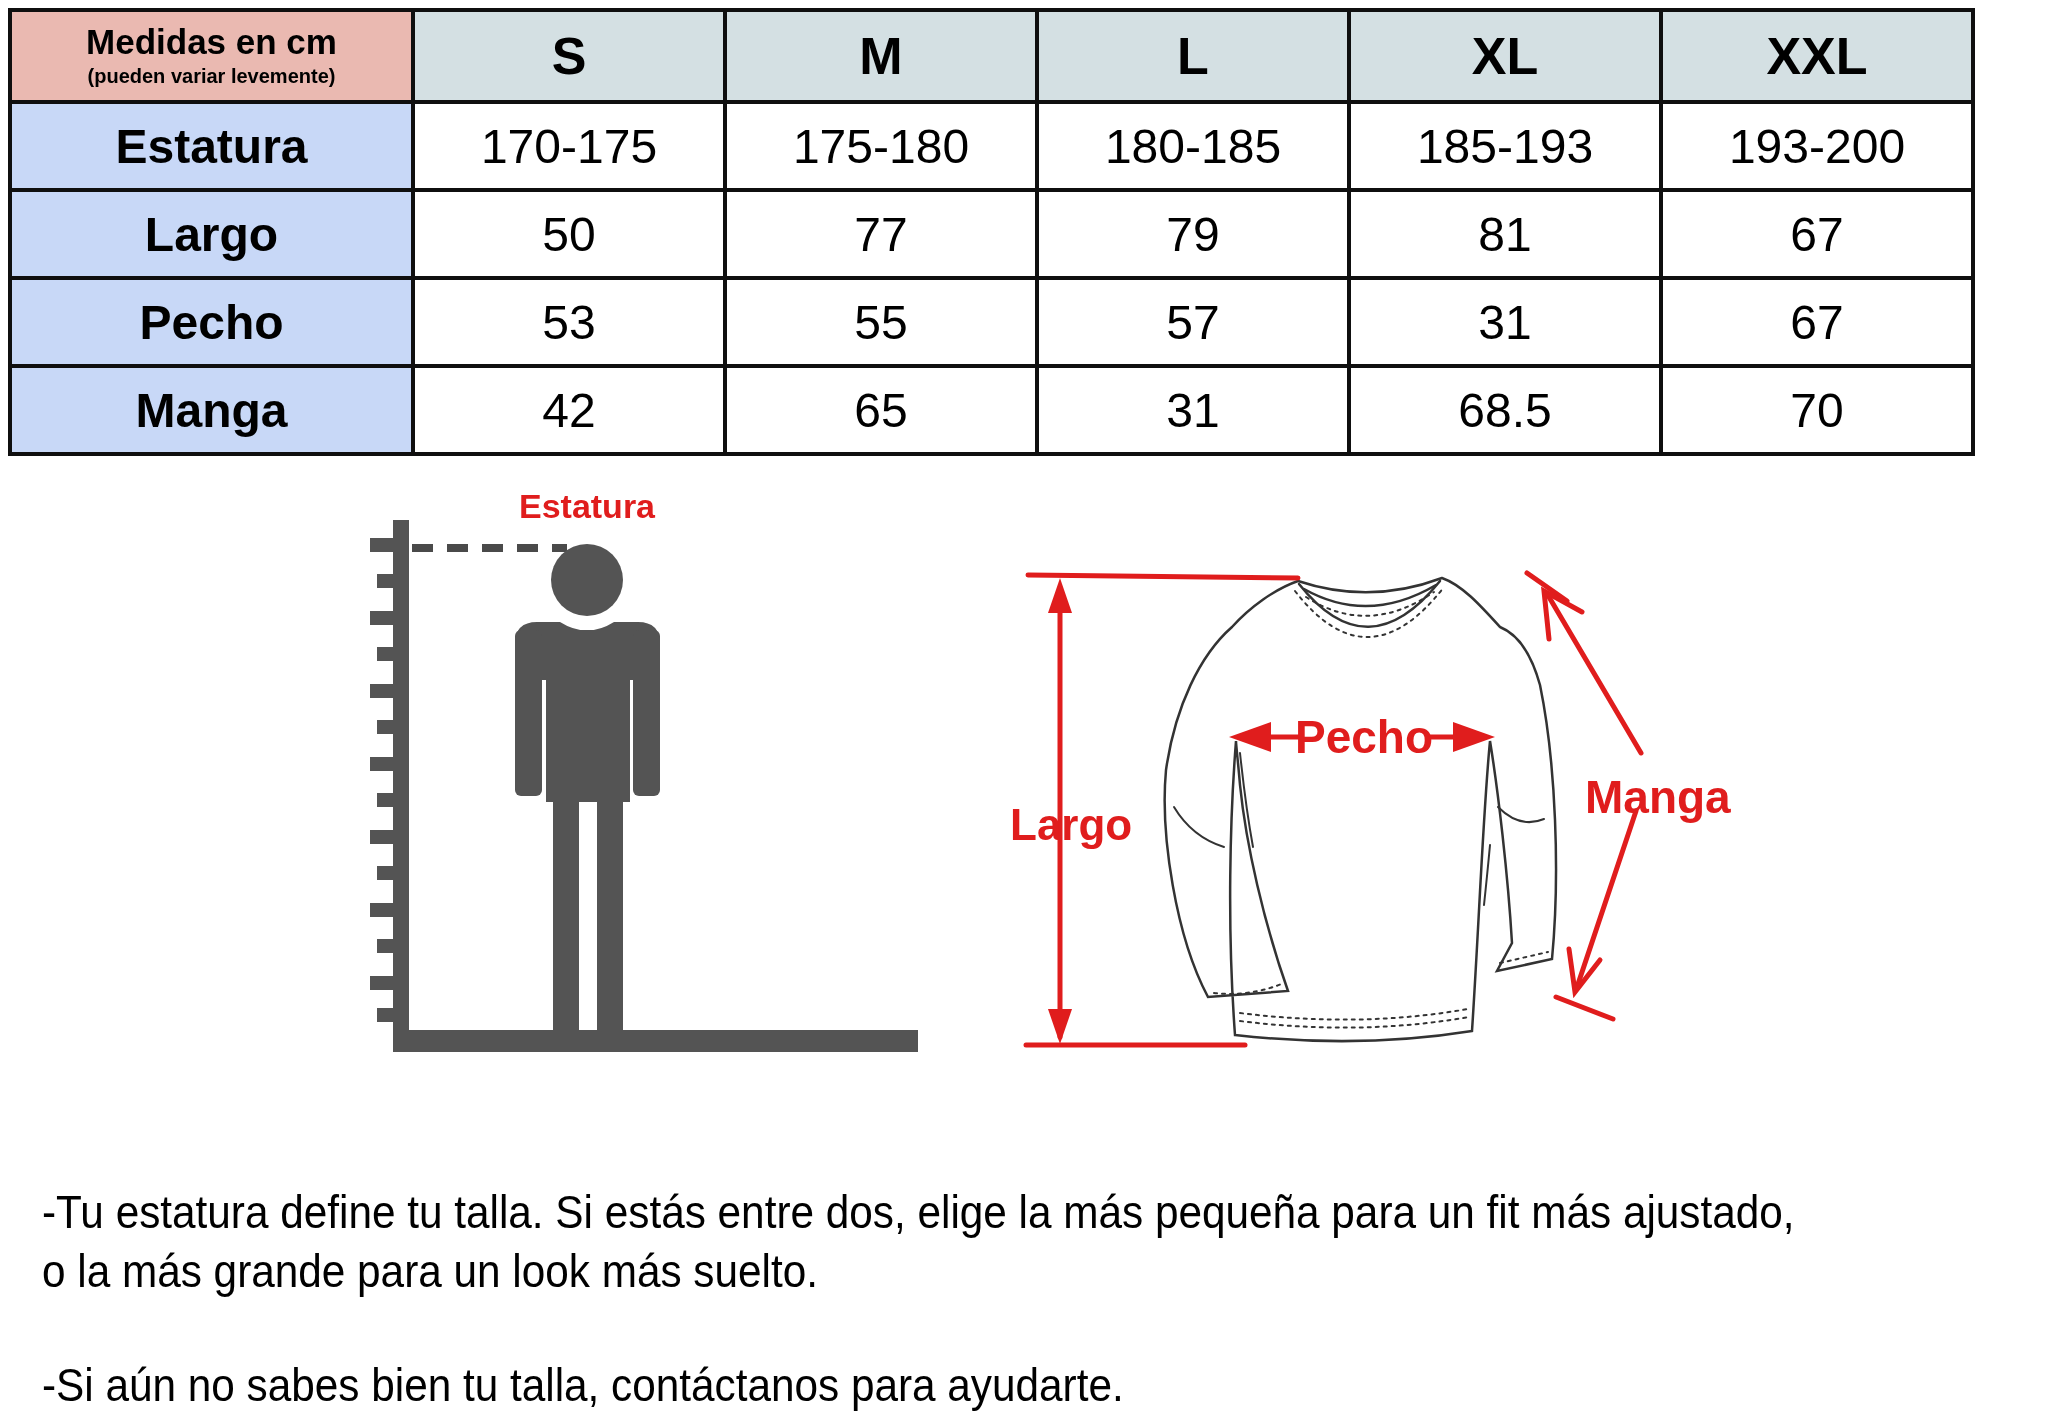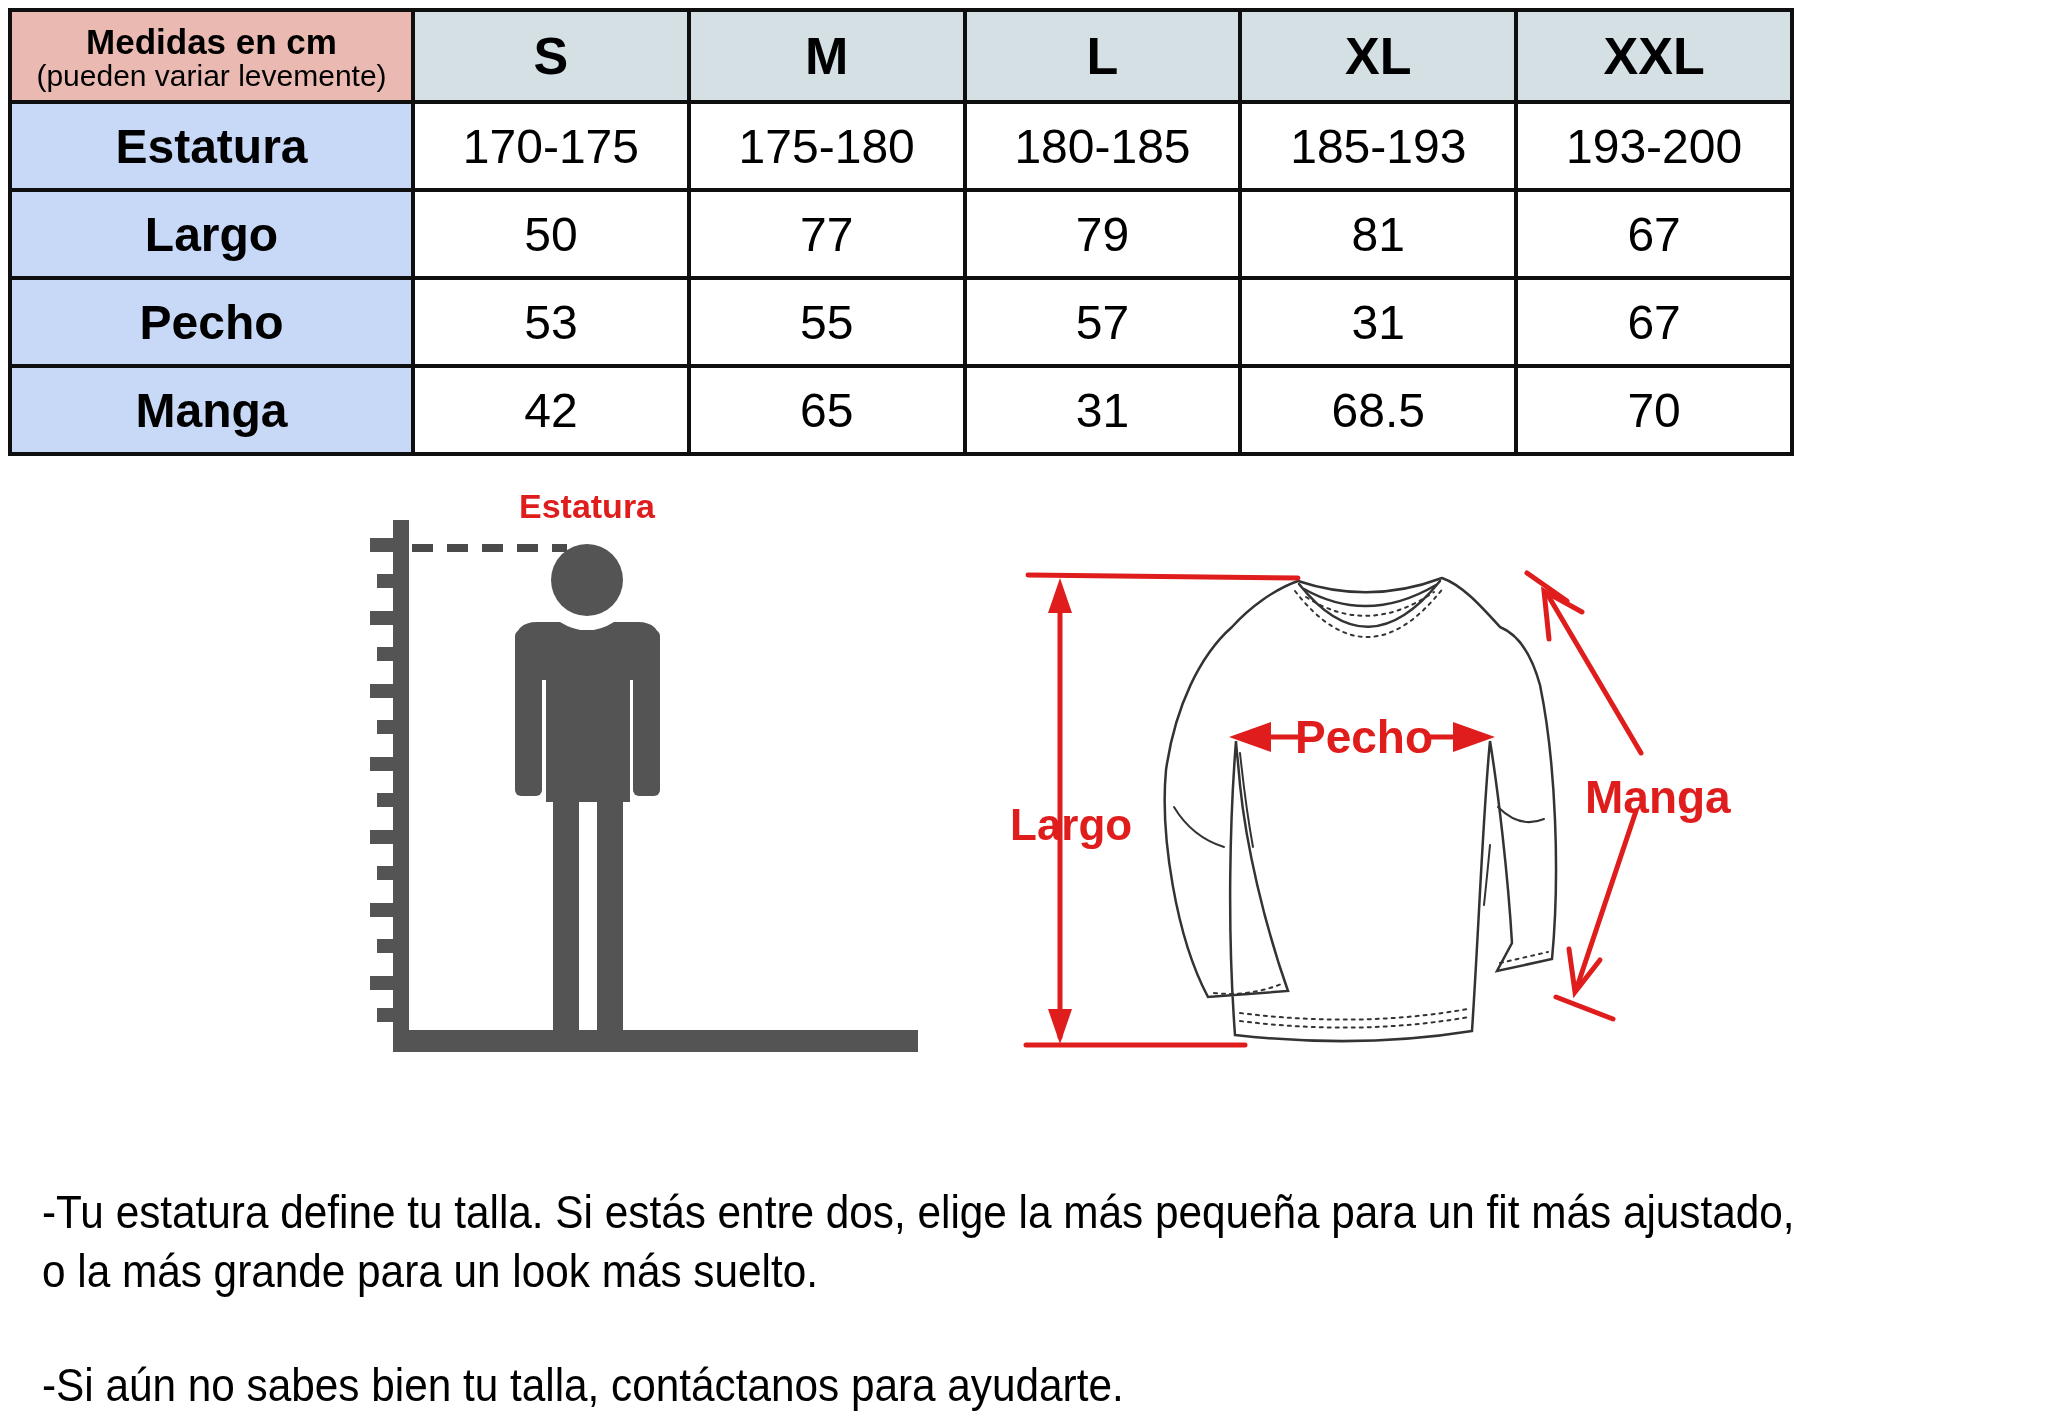--- a/index.html
+++ b/index.html
@@ -11,31 +11,31 @@
     --figgray:#545454;
     --line:#333333;
   }
   html,body{margin:0;padding:0;background:#ffffff;}
   #stage{
     position:relative;width:2048px;height:1411px;background:#ffffff;overflow:hidden;
     font-family:"Liberation Sans", sans-serif;color:#000;
   }
   
   table.sizes{
-    position:absolute;left:8px;top:8px;width:1786px;
+    position:absolute;left:8px;top:8px;width:1967px;
     border-collapse:collapse;table-layout:fixed;background:#fff;
     border:3px solid var(--ink);
   }
   table.sizes td,table.sizes th{
     border:4px solid var(--ink);text-align:center;vertical-align:middle;padding:0;
   }
   th.corner{width:399px;background:var(--pink);height:88px;}
   th.size-col{background:var(--sizehead);font-size:52px;font-weight:bold;}
   .corner-title{font-size:35px;font-weight:bold;line-height:40px;}
-  .corner-sub{font-size:30px;font-weight:normal;line-height:28px;}
+  .corner-sub{font-size:20px;font-weight:bold;line-height:28px;}
   td.row-label{background:var(--rowlabel);font-size:48px;font-weight:bold;height:84px;}
   td.val{background:#fff;font-size:48px;font-weight:normal;}
   
   .fig{position:absolute;}
   #fig-height{left:360px;top:480px;}
   #fig-shirt{left:1000px;top:545px;}
   
   .notes{
     position:absolute;left:42px;width:2200px;
     font-size:47px;line-height:59px;color:#000;

